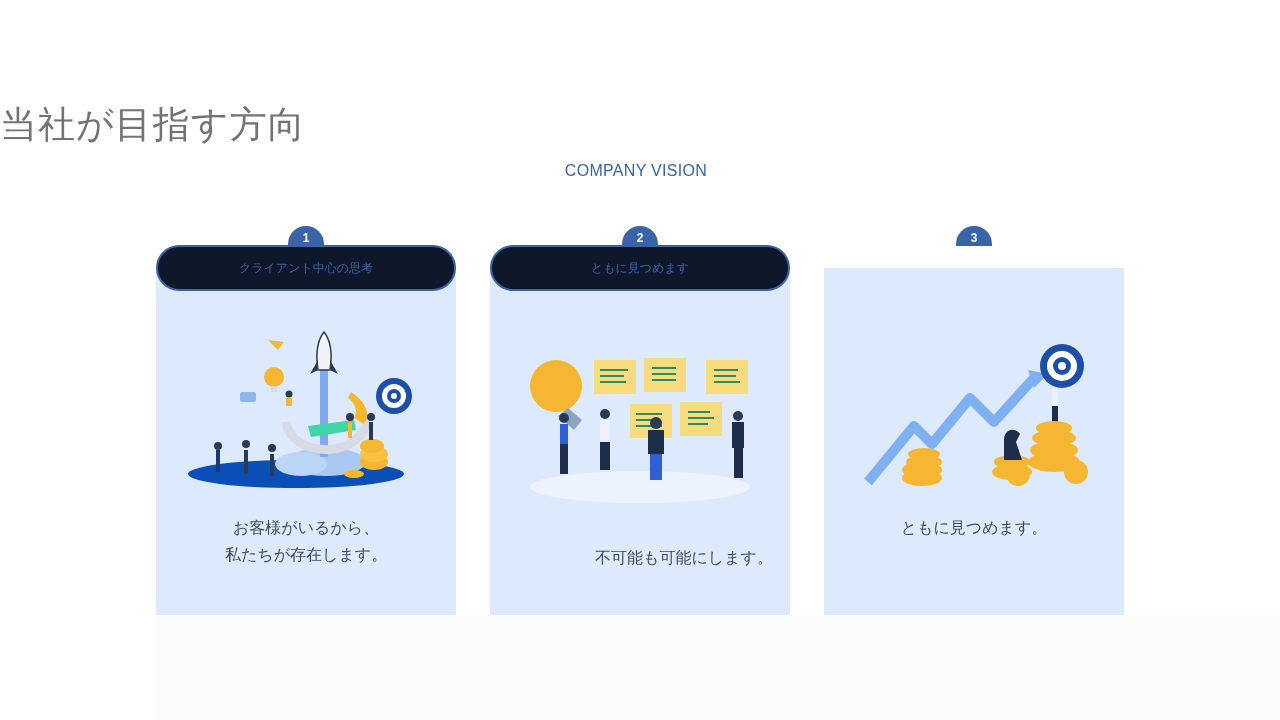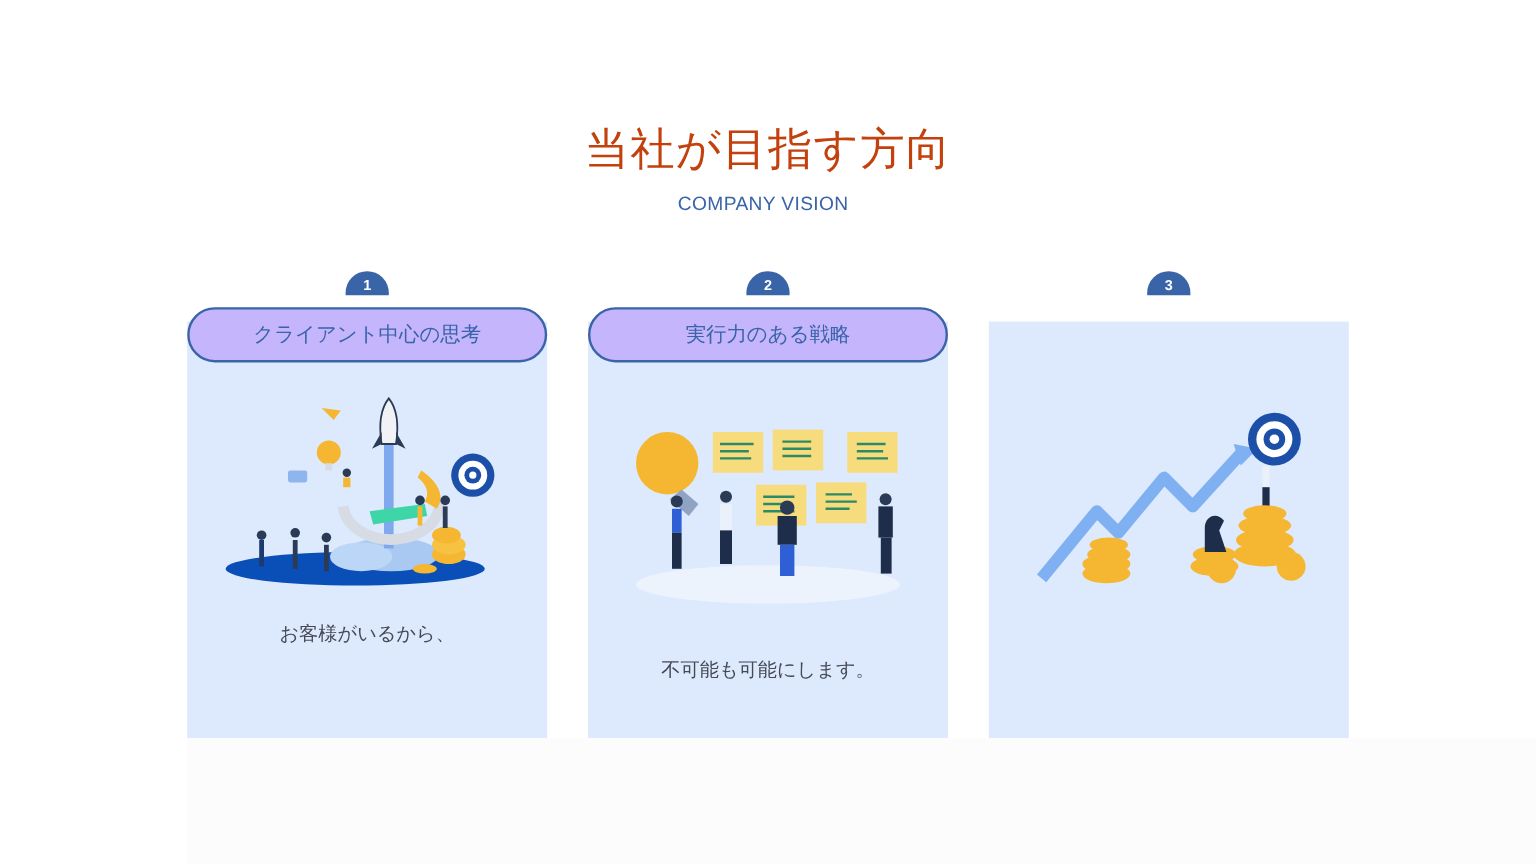--- a/index.html
+++ b/index.html
@@ -8,21 +8,21 @@
       background: #ffffff;
       font-family: "DejaVu Sans", "Liberation Sans", sans-serif;
       position: relative;
     }
     .bottom-fade {
       position: absolute; left: 156px; top: 615px; width: 1124px; height: 105px;
       background: #fcfcfd;
     }
     .title {
       position: absolute; top: 100px; left: 0; width: 1280px;
-      text-align: center; font-size: 37px; color: #c2410c;
+      text-align: left; font-size: 37px; color: #737373;
       letter-spacing: 1px; line-height: 50px;
     }
     .subtitle {
       position: absolute; top: 162px; left: 0; width: 1272px;
       text-align: center; font-size: 16px; color: #3a64a8;
       font-family: "Liberation Sans", sans-serif; letter-spacing: 0.3px;
     }
     .card {
       position: absolute; top: 226px; width: 300px; height: 389px;
     }
@@ -31,35 +31,35 @@
       background: #dde9fc;
     }
     .badge {
       position: absolute; left: 132px; top: 0; width: 36px; height: 20px;
       background: #3a64a8; border-radius: 18px 18px 0 0;
       color: #fff; font-size: 12px; font-weight: bold; text-align: center;
       line-height: 24px; z-index: 3;
       font-family: "Liberation Sans", sans-serif;
     }
     .pill {
-      position: absolute; left: 0; top: 30px; width: 296px; height: 42px;
-      border: 2px solid #3a64a8; border-radius: 24px; background: #c4b5fd;
-      color: #3a64a8; font-size: 17px; text-align: center; line-height: 42px;
+      position: absolute; left: 0; top: 19px; width: 296px; height: 42px;
+      border: 2px solid #3a64a8; border-radius: 24px; background: #0f172a;
+      color: #3a64a8; font-size: 12px; text-align: center; line-height: 42px;
       z-index: 2; font-weight: 500;
     }
     .illus {
       position: absolute; left: 20px; top: 96px; width: 260px; height: 190px;
       z-index: 1;
     }
     .desc {
       position: absolute; left: 0; top: 288px; width: 300px;
       text-align: center; font-size: 16px; color: #444a55; line-height: 27px;
       z-index: 1;
     }
-    .desc.single { top: 318px; }
+    .desc.single { top: 318px; padding-left: 44px; }
   </style>
 </head>
 <body>
 
 <div class="bottom-fade"></div>
 
 <h1 class="title" style="margin:0;font-weight:normal;">当社が目指す方向</h1>
 <div class="subtitle">COMPANY VISION</div>
 
 <div class="card" style="left:156px;">
@@ -96,27 +96,28 @@
     <circle cx="96" cy="126" r="4" fill="#2b3a55"></circle>
     <rect x="193" y="100" width="4" height="18" fill="#2b3a55"></rect>
     <circle cx="195" cy="95" r="4" fill="#2b3a55"></circle>
     <rect x="172" y="100" width="4" height="16" fill="#f5b731"></rect>
     <circle cx="174" cy="95" r="4" fill="#2b3a55"></circle>
     <rect x="110" y="76" width="6" height="8" fill="#f5b731"></rect>
     <circle cx="113" cy="72" r="3.5" fill="#2b3a55"></circle>
   </svg>
   <div class="desc">
     <div>お客様がいるから、</div>
+    <div>私たちが存在します。</div>
   </div>
 </div>
 
 <div class="card" style="left:490px;">
   <div class="card-bg"></div>
   <div class="badge">2</div>
-  <div class="pill">実行力のある戦略</div>
+  <div class="pill">ともに見つめます</div>
   <svg class="illus" viewBox="0 0 260 190">
     <ellipse cx="130" cy="165" rx="110" ry="16" fill="#edf3fd"></ellipse>
     <circle cx="46" cy="64" r="26" fill="#f5b731"></circle>
     <path d="M58 86 L72 98 L64 108 L48 94 Z" fill="#8fa3c4"></path>
     <g fill="#f7dc7e">
       <rect x="84" y="38" width="42" height="34"></rect>
       <rect x="134" y="36" width="42" height="34"></rect>
       <rect x="196" y="38" width="42" height="34"></rect>
       <rect x="120" y="82" width="42" height="34"></rect>
       <rect x="170" y="80" width="42" height="34"></rect>
@@ -178,14 +179,15 @@
       <ellipse cx="210" cy="116" rx="22" ry="8"></ellipse>
       <ellipse cx="210" cy="106" rx="18" ry="7"></ellipse>
       <ellipse cx="168" cy="150" rx="20" ry="8"></ellipse>
       <ellipse cx="168" cy="140" rx="18" ry="7"></ellipse>
       <circle cx="174" cy="152" r="12"></circle>
       <circle cx="232" cy="150" r="12"></circle>
     </g>
     <path d="M160 138 L160 118 C160 108 170 104 176 112 L172 120 L178 138 Z" fill="#1d2d4a"></path>
   </svg>
   <div class="desc">
+    <div>ともに見つめます。</div>
   </div>
 </div>
 
 </body></html>

